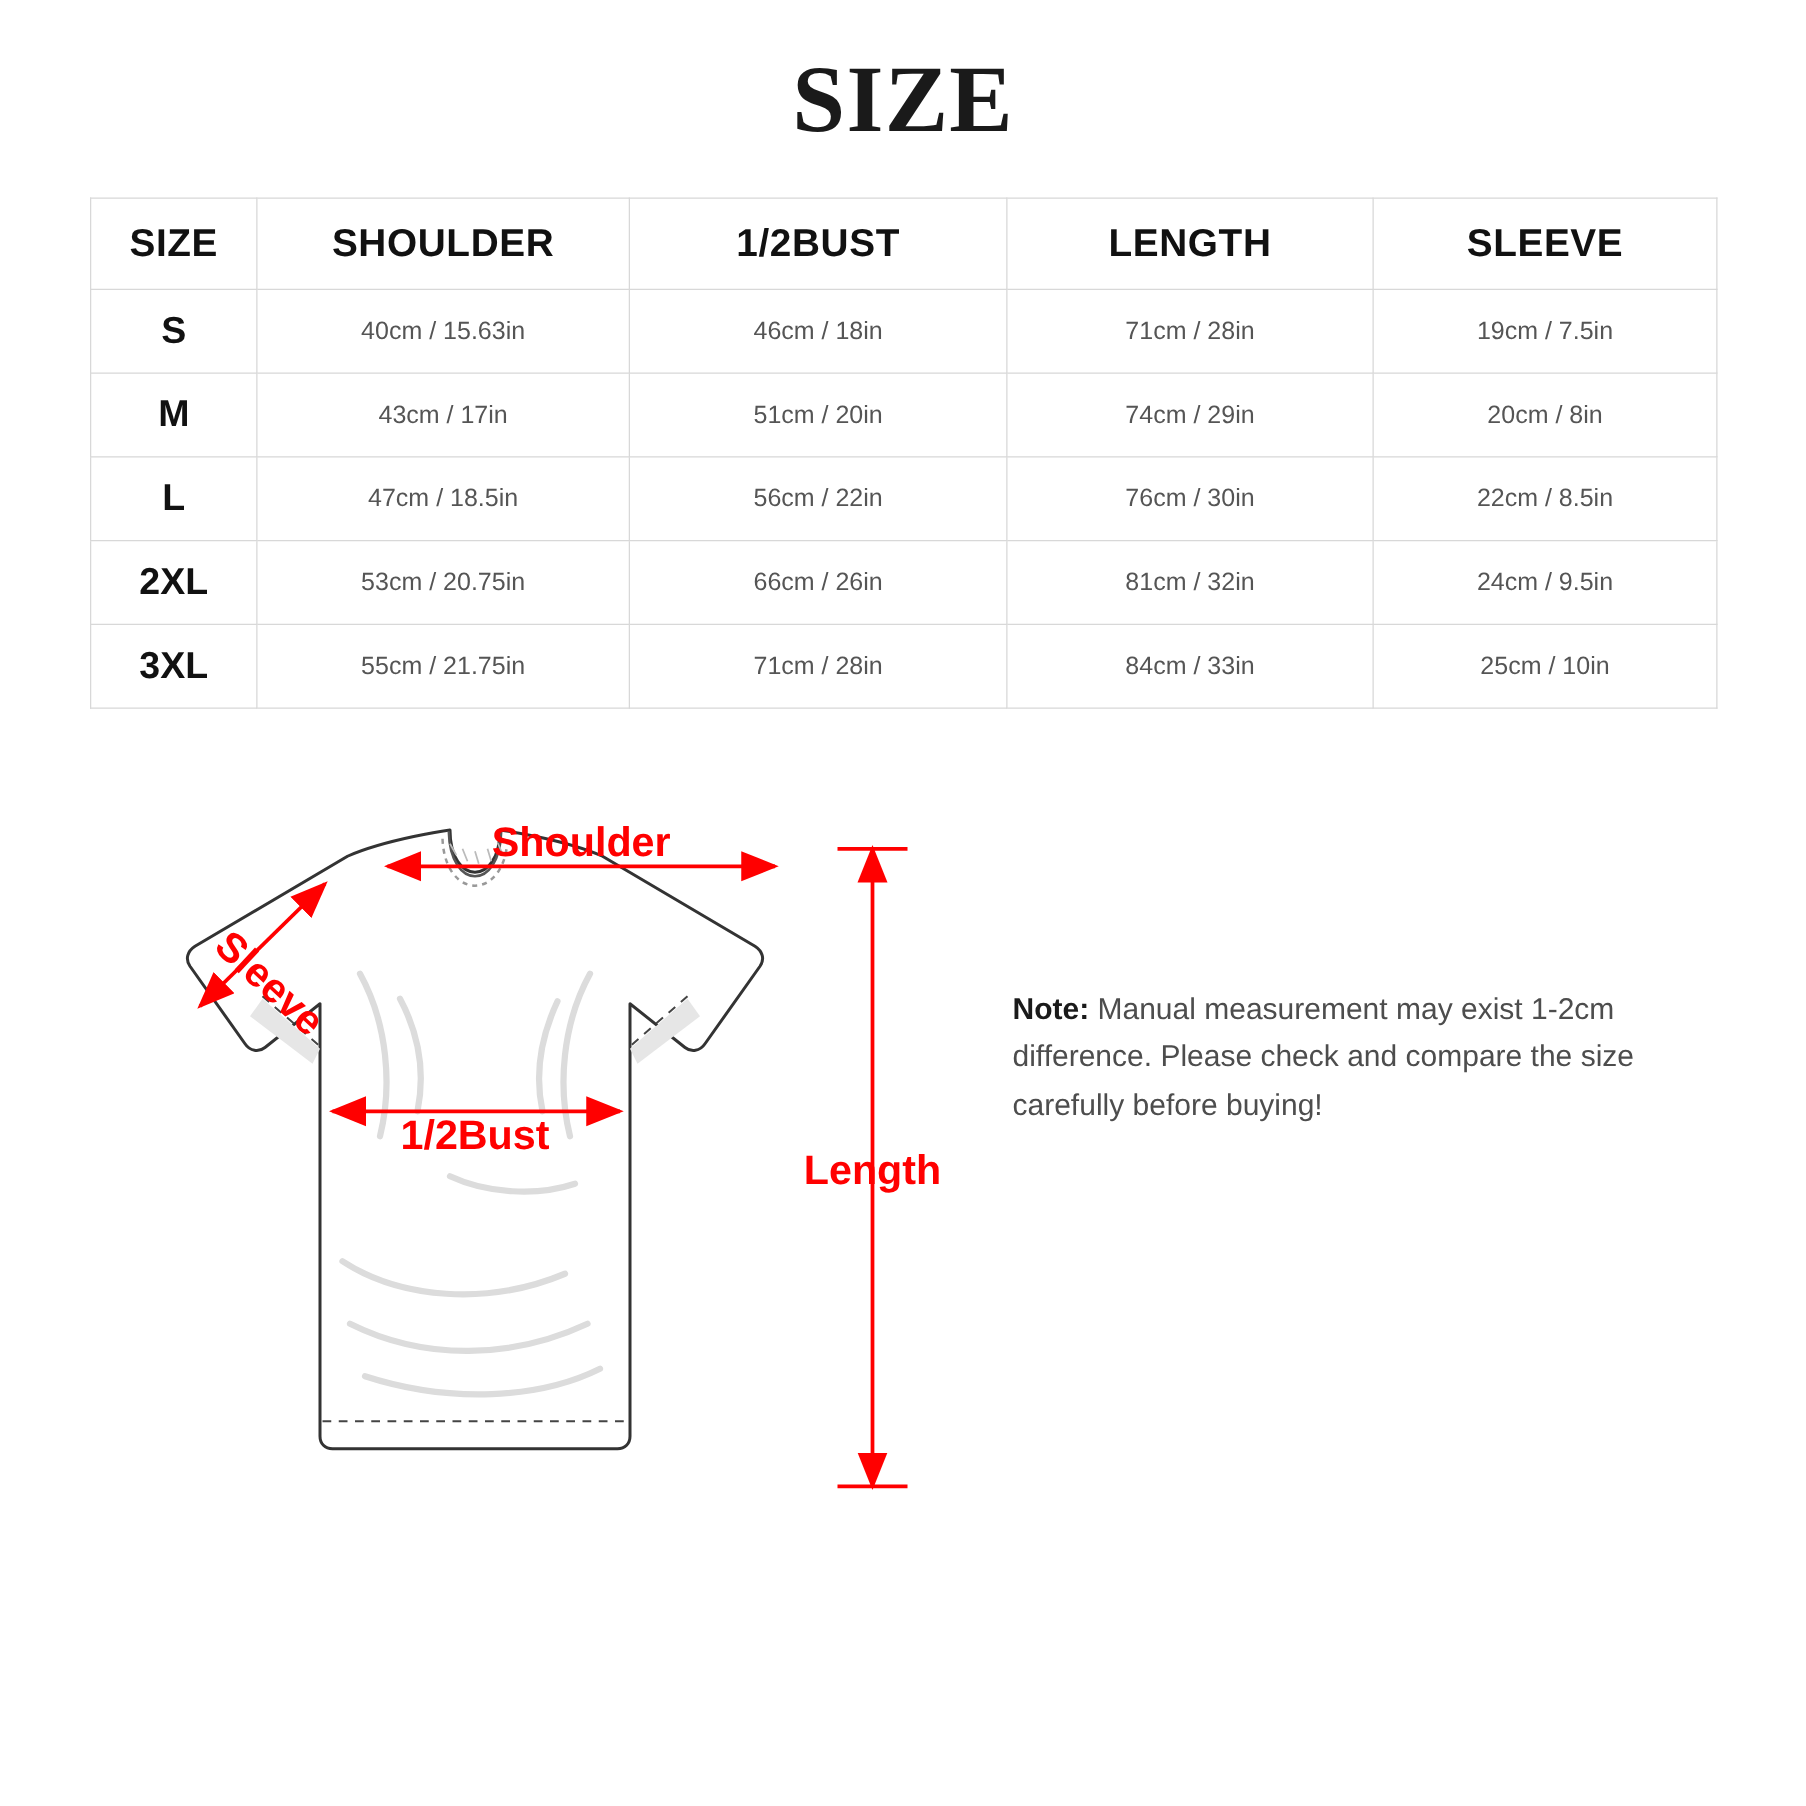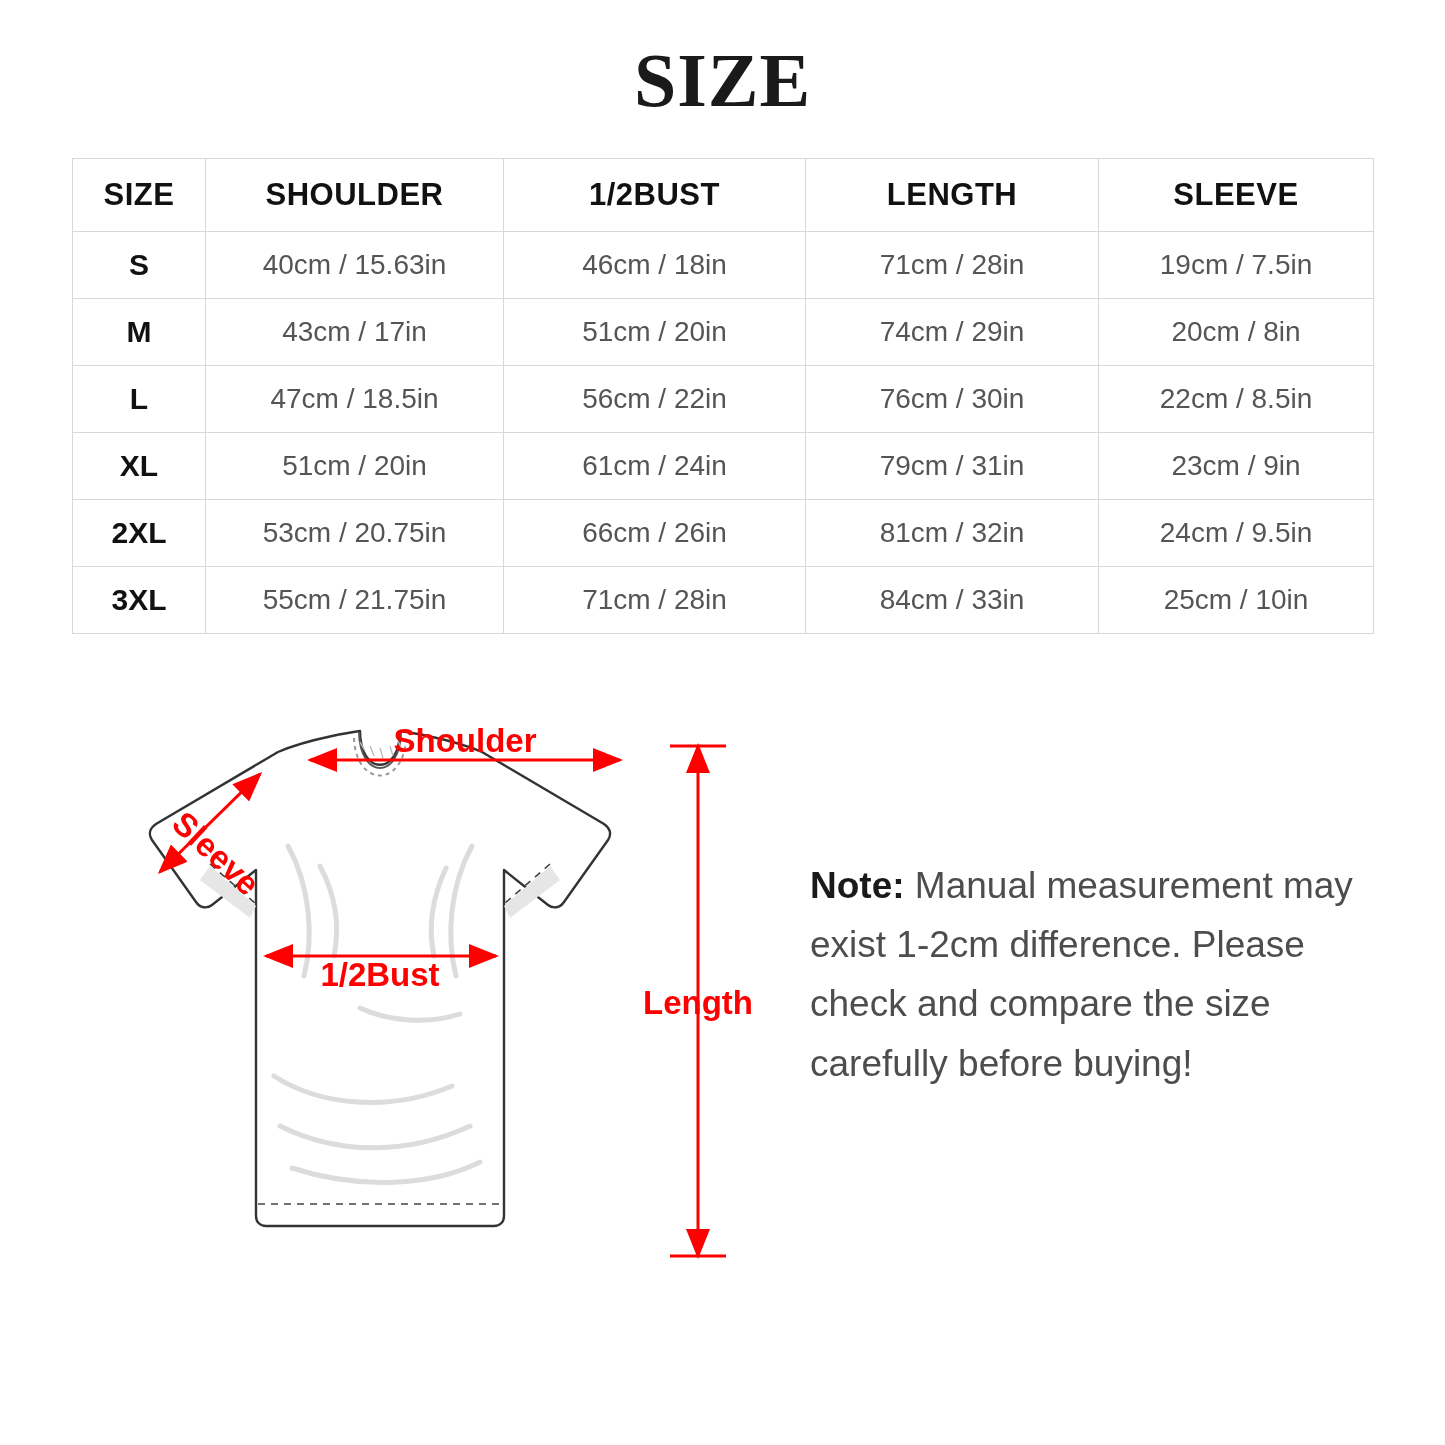--- a/index.html
+++ b/index.html
@@ -49,21 +49,21 @@
     color: #111;
     height: 70px;
     letter-spacing: 0.5px;
   }
   table.size-table tbody td.size-cell {
     font-size: 30px;
     font-weight: 700;
     color: #111;
   }
   table.size-table tbody td.val {
-    font-size: 28px;
+    font-size: 20px;
     font-weight: 400;
     color: #555;
   }
   col.c1 { width: 133px; }
   col.c2 { width: 298px; }
   col.c3 { width: 302px; }
   col.c4 { width: 293px; }
   col.c5 { width: 275px; }
 
   
@@ -79,21 +79,21 @@
     top: 0;
     width: 740px;
     height: 640px;
   }
 
   .note {
     position: absolute;
     left: 810px;
     top: 200px;
     width: 580px;
-    font-size: 37px;
+    font-size: 24px;
     line-height: 1.6;
     color: #4d4d4d;
   }
   .note b {
     color: #1a1a1a;
     font-weight: 700;
   }
 </style>
 </head>
 <body>
@@ -132,27 +132,20 @@
         <td class="val">51cm / 20in</td>
         <td class="val">74cm / 29in</td>
         <td class="val">20cm / 8in</td>
       </tr>
       <tr>
         <td class="size-cell">L</td>
         <td class="val">47cm / 18.5in</td>
         <td class="val">56cm / 22in</td>
         <td class="val">76cm / 30in</td>
         <td class="val">22cm / 8.5in</td>
-      </tr>
-      <tr>
-        <td class="size-cell">XL</td>
-        <td class="val">51cm / 20in</td>
-        <td class="val">61cm / 24in</td>
-        <td class="val">79cm / 31in</td>
-        <td class="val">23cm / 9in</td>
       </tr>
       <tr>
         <td class="size-cell">2XL</td>
         <td class="val">53cm / 20.75in</td>
         <td class="val">66cm / 26in</td>
         <td class="val">81cm / 32in</td>
         <td class="val">24cm / 9.5in</td>
       </tr>
       <tr>
         <td class="size-cell">3XL</td>

